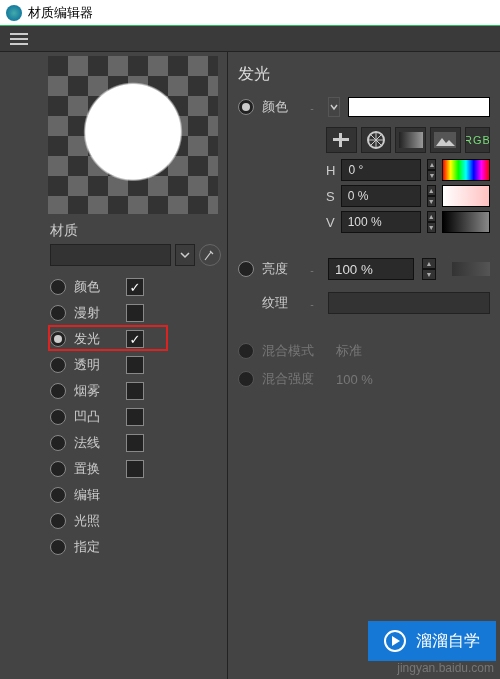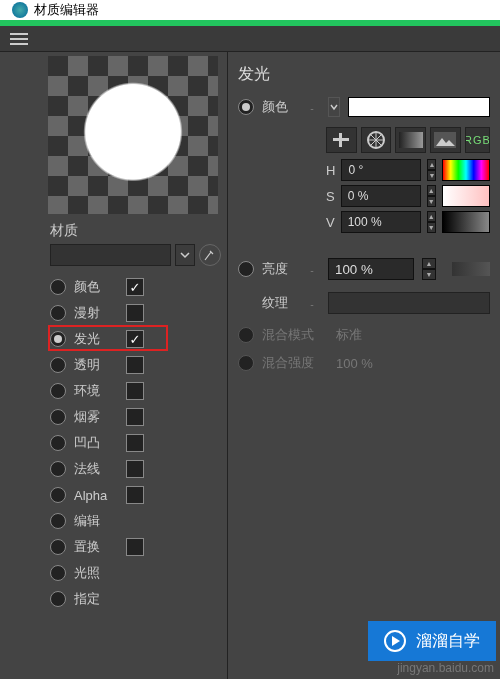--- a/index.html
+++ b/index.html
@@ -1,17 +1,17 @@
 <!DOCTYPE html>
 <html><head>
 <meta charset="utf-8">
 <style>
   * { box-sizing: border-box; margin: 0; padding: 0; }
   body { font-family: "Microsoft YaHei", Arial, sans-serif; font-size: 13px; background: #444; color: #ccc; width: 500px; height: 679px; overflow: hidden; position: relative; }
-  .titlebar { background: #fff; height: 26px; display: flex; align-items: center; padding: 0 12px; border-bottom: 6px solid #22c55e; }
+  .titlebar { background: #fff; height: 26px; display: flex; align-items: center; padding: 0 6px; border-bottom: 1px solid #22c55e; }
   .titlebar-icon { width: 16px; height: 16px; background: radial-gradient(circle, #4aa 0%, #069 100%); border-radius: 50%; margin-right: 6px; }
   .titlebar-text { color: #000; font-size: 13px; }
   .menubar { background: #3a3a3a; height: 26px; display: flex; align-items: center; padding-left: 10px; border-bottom: 1px solid #222; }
   .hamburger { width: 18px; display: flex; flex-direction: column; gap: 3px; cursor: pointer; }
   .hamburger span { height: 2px; background: #ccc; }
   .main { display: flex; height: calc(679px - 52px); }
   .left-panel { width: 184px; background: #444; border-right: 1px solid #222; display: flex; flex-direction: column; margin-left: 44px; }
   .preview-wrap { position: relative; height: 166px; background: #444; }
   .preview {
     width: 170px; height: 158px; margin: 4px;
@@ -118,51 +118,41 @@
           <div class="ch-check on"></div>
           <div class="highlight-box"></div>
         </div>
         <div class="ch-row">
           <div class="ch-radio"></div>
           <div class="ch-label">透明</div>
           <div class="ch-check"></div>
         </div>
         <div class="ch-row">
           <div class="ch-radio"></div>
-          <div class="ch-label">环境</div>
-          <div class="ch-check"></div>
-        </div>
-        <div class="ch-row">
-          <div class="ch-radio"></div>
           <div class="ch-label">烟雾</div>
           <div class="ch-check"></div>
         </div>
         <div class="ch-row">
           <div class="ch-radio"></div>
           <div class="ch-label">凹凸</div>
           <div class="ch-check"></div>
         </div>
         <div class="ch-row">
           <div class="ch-radio"></div>
           <div class="ch-label">法线</div>
           <div class="ch-check"></div>
         </div>
         <div class="ch-row">
           <div class="ch-radio"></div>
-          <div class="ch-label">Alpha</div>
+          <div class="ch-label">置换</div>
           <div class="ch-check"></div>
         </div>
         <div class="ch-row">
           <div class="ch-radio"></div>
           <div class="ch-label">编辑</div>
-        </div>
-        <div class="ch-row">
-          <div class="ch-radio"></div>
-          <div class="ch-label">置换</div>
-          <div class="ch-check"></div>
         </div>
         <div class="ch-row">
           <div class="ch-radio"></div>
           <div class="ch-label">光照</div>
         </div>
         <div class="ch-row">
           <div class="ch-radio"></div>
           <div class="ch-label">指定</div>
         </div>
       </div>
@@ -259,21 +249,21 @@
       <div class="tex-bar"></div>
     </div>
 
     <div class="prop-row" style="margin-top:6px;">
       <div style="width:16px;flex:0 0 16px;"></div>
       <div class="prop-label">纹理</div>
       <div class="prop-dots">..</div>
       <div class="tex-slot"></div>
     </div>
 
-    <div class="prop-row muted" style="margin-top:4px;">
+    <div class="prop-row muted" style="margin-top:20px;">
       <div class="prop-radio" style="border-color:#555;"></div>
       <div style="flex:0 0 66px;">混合模式</div>
       <div>标准</div>
     </div>
 
     <div class="prop-row muted">
       <div class="prop-radio" style="border-color:#555;"></div>
       <div style="flex:0 0 66px;">混合强度</div>
       <div>100 %</div>
     </div>

